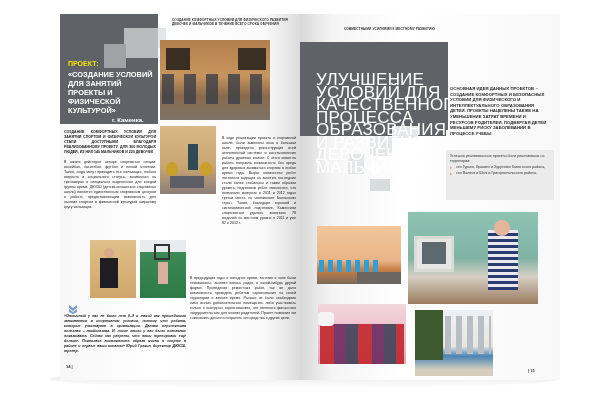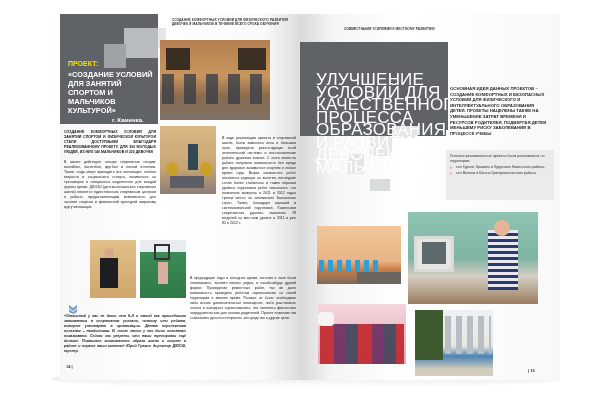--- a/index.html
+++ b/index.html
@@ -42,21 +42,21 @@
   <div class="shadow-base"></div>
 
   <div class="page left">
     <div class="dark-block" style="left:0;top:0;width:98px;height:110px;"></div>
     <div class="sq" style="left:64px;top:14px;width:34px;height:30px;background:#b9bcbe;"></div>
     <div class="sq" style="left:44px;top:30px;width:22px;height:24px;background:#9fa3a6;"></div>
     <div class="sq light" style="left:98px;top:14px;width:8px;height:20px;"></div>
     <div class="sq light" style="left:120px;top:26px;width:20px;height:16px;"></div>
 
     <div class="proj-label">ПРОЕКТ:</div>
-    <div class="proj-title">«СОЗДАНИЕ УСЛОВИЙ ДЛЯ ЗАНЯТИЙ СПОРТОМ И МАЛЬЧИКОВ КУЛЬТУРОЙ»</div>
+    <div class="proj-title">«СОЗДАНИЕ УСЛОВИЙ ДЛЯ ЗАНЯТИЙ ПРОЕКТЫ И ФИЗИЧЕСКОЙ КУЛЬТУРОЙ»</div>
     <div class="proj-place">г. Каменка.</div>
 
     <div class="running-head" style="left:112px;top:4px;width:124px;">СОЗДАНИЕ КОМФОРТНЫХ УСЛОВИЙ ДЛЯ ФИЗИЧЕСКОГО РАЗВИТИЯ ДЕВОЧЕК И МАЛЬЧИКОВ В ТЕЧЕНИЕ ВСЕГО СРОКА ОБУЧЕНИЯ</div>
 
     <div class="body-text bold" style="left:4px;top:116px;width:92px;">СОЗДАНИЕ КОМФОРТНЫХ УСЛОВИЙ ДЛЯ ЗАНЯТИЙ СПОРТОМ И ФИЗИЧЕСКОЙ КУЛЬТУРОЙ СТАЛИ ДОСТУПНЫМИ БЛАГОДАРЯ РЕАЛИЗОВАННОМУ ПРОЕКТУ, ДЛЯ 300 МОЛОДЫХ ЛЮДЕЙ, ИЗ НИХ 140 МАЛЬЧИКОВ И 220 ДЕВОЧЕК</div>
     <div class="body-text" style="left:4px;top:146px;width:92px;">В школе действуют четыре спортивные секции: волейбол, баскетбол, футбол и легкой атлетики. Также, сюда могут приходить все желающие, любого возраста и социального статуса, заниматься на тренажерах в специально выделенное для каждой группы время. ДЮСШ (детско-юношеская спортивная школа) является единственным спортивным центром в районе, предоставляющим возможность для занятия спортом и физической культурой широкому кругу желающих.</div>
 
     <div class="photo" style="left:100px;top:26px;width:110px;height:80px;background:linear-gradient(180deg,#b37f4e 0%,#c8955e 45%,#8a6a4d 70%,#7e7368 100%);">
       <div style="position:absolute;left:6px;top:8px;width:24px;height:22px;background:#3a2e23;"></div>
       <div style="position:absolute;left:78px;top:8px;width:28px;height:22px;background:#3c3025;"></div>

